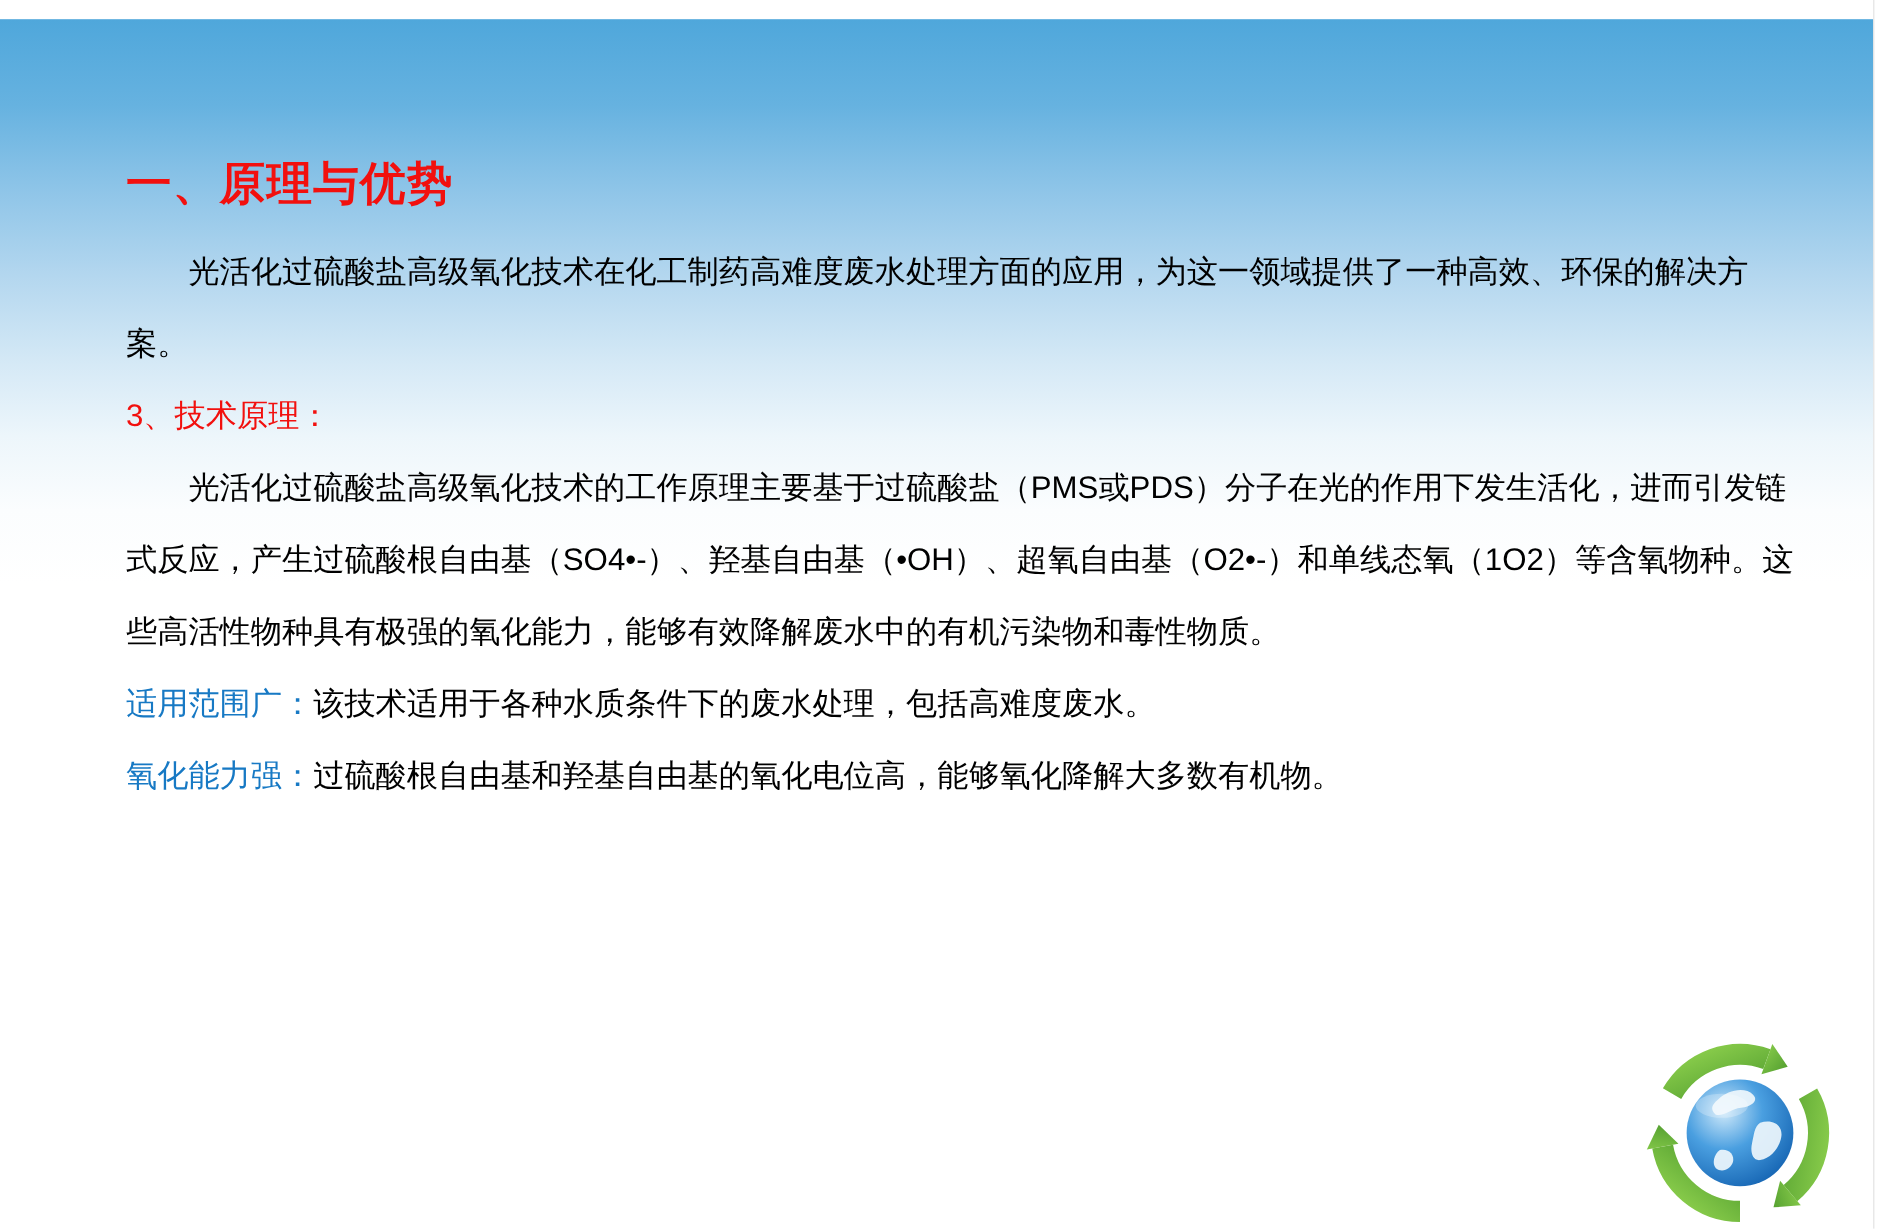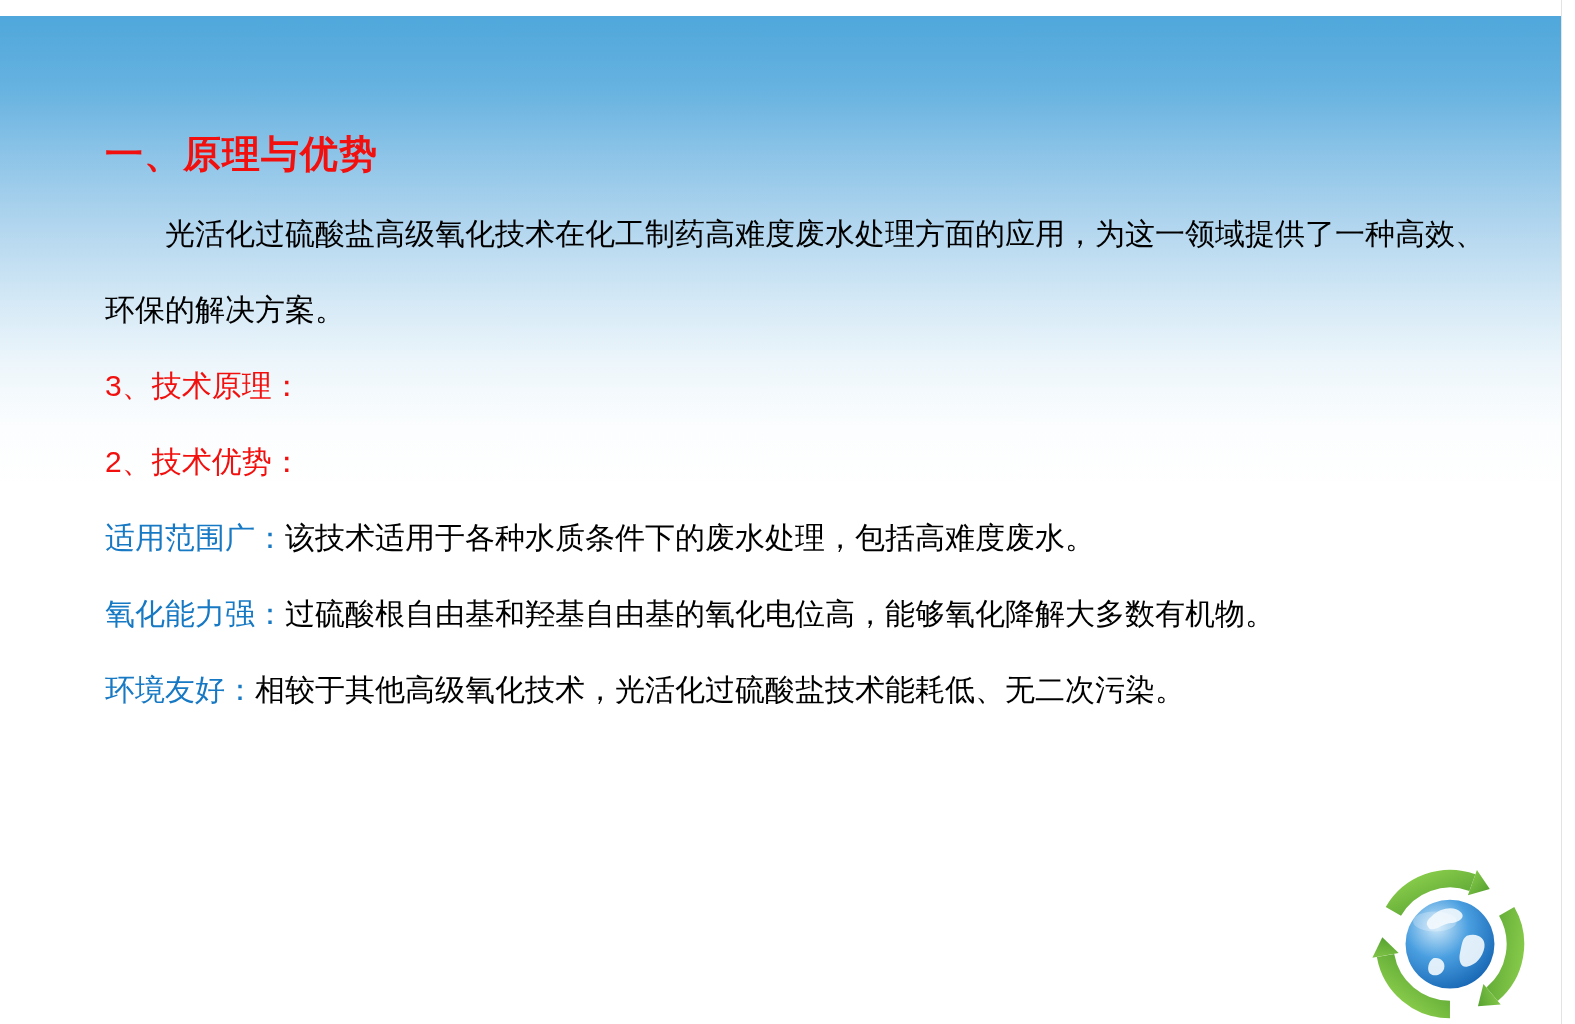--- a/index.html
+++ b/index.html
@@ -19,49 +19,48 @@
     background:#ffffff;border-left:1px solid #e3e3e3;
   }
   .content{
     position:absolute;left:105px;top:112px;width:1392px;
   }
   h1.slide-title{
     margin:0 0 16px 0;
     font-size:38px;line-height:52px;font-weight:bold;
     color:#F2100E;letter-spacing:1px;
   }
-  p{margin:0;font-size:30px;line-height:76px;color:#000;}
+  p{margin:0;font-size:26px;line-height:60px;color:#000;}
   p.indent{text-indent:2em;}
   p.subhead{color:#F2100E;}
   .adv-label{color:#1779C4;}
   .adv-text{color:#000;}
   .logo{
     position:absolute;right:28px;bottom:12px;width:168px;height:172px;
   }
 </style>
 </head>
 <body>
 
 <div class="slide">
   <div class="content">
 
     <h1 class="slide-title">一、原理与优势</h1>
 
     <p class="indent">光活化过硫酸盐高级氧化技术在化工制药高难度废水处理方面的应用，为这一领域提供了一种高效、环保的解决方案。</p>
 
     <p class="subhead">3、技术原理：</p>
 
+    <p class="indent">光活化过硫酸盐高级氧化技术的工作原理主要基于过硫酸盐（PMS或PDS）分子在光的作用下发生活化，进而引发链式反应，产生过硫酸根自由基（SO4•-）、羟基自由基（•OH）、超氧自由基（O2•-）和单线态氧（1O2）等含氧物种。这些高活性物种具有极强的氧化能力，能够有效降解废水中的有机污染物和毒性物质。</p>
 
-    <p class="subhead">2、技术优势：</p>
 
     <p><span class="adv-label">适用范围广：</span><span class="adv-text">该技术适用于各种水质条件下的废水处理，包括高难度废水。</span></p>
 
     <p><span class="adv-label">氧化能力强：</span><span class="adv-text">过硫酸根自由基和羟基自由基的氧化电位高，能够氧化降解大多数有机物。</span></p>
 
-    <p><span class="adv-label">环境友好：</span><span class="adv-text">相较于其他高级氧化技术，光活化过硫酸盐技术能耗低、无二次污染。</span></p>
 
   </div>
 
   <div class="logo">
     <svg viewBox="0 0 200 205" width="168" height="172" aria-hidden="true">
       <defs>
         <radialGradient id="gg" cx="35%" cy="30%" r="80%">
           <stop offset="0%" stop-color="#cfe9fa"></stop>
           <stop offset="45%" stop-color="#4a9fe0"></stop>
           <stop offset="100%" stop-color="#1261B0"></stop>

